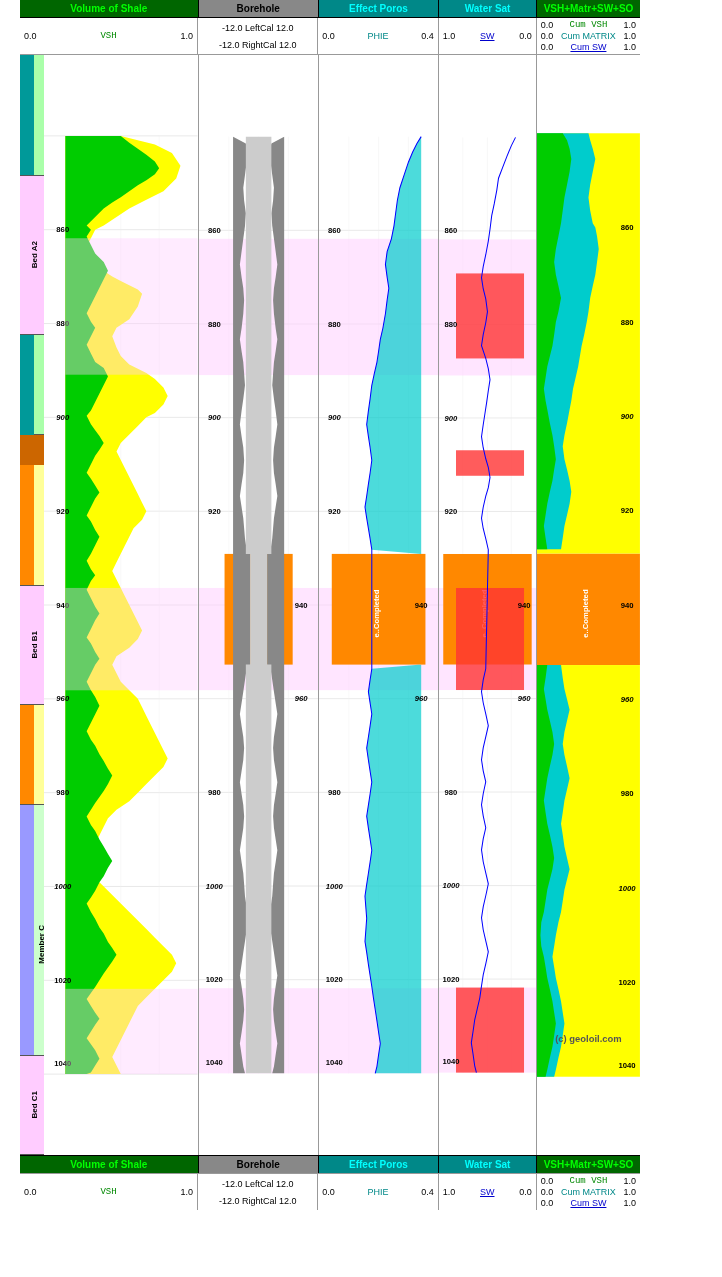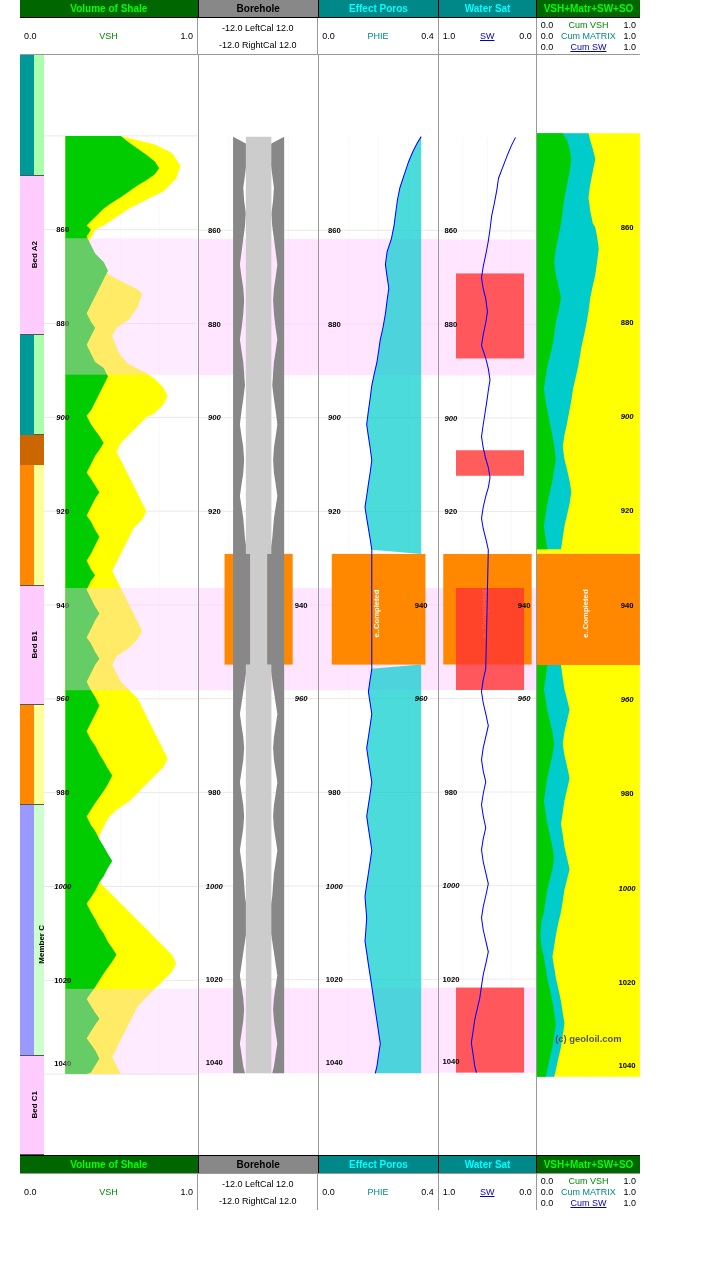--- a/index.html
+++ b/index.html
@@ -19,21 +19,21 @@
     
     .scale-row { display: flex; width: 100%; border-bottom: 1px solid #999; }
     .scale-cell { display: flex; align-items: center; border-right: 1px solid #999; overflow: hidden; position: relative; }
     .scale-cell.shale-scale { width: 208px; height: 36px; flex-direction: row; justify-content: space-between; padding: 2px 4px; font-size: 9px; }
     .scale-cell.bore-scale { width: 140px; height: 36px; flex-direction: column; justify-content: space-around; padding: 1px 4px; font-size: 9px; }
     .scale-cell.eff-scale { width: 140px; height: 36px; flex-direction: row; justify-content: space-between; padding: 2px 4px; font-size: 9px; }
     .scale-cell.water-scale { width: 114px; height: 36px; flex-direction: row; justify-content: space-between; padding: 2px 4px; font-size: 9px; }
     .scale-cell.vsh-scale { width: 120px; height: 36px; flex-direction: column; justify-content: space-around; padding: 1px 4px; font-size: 9px; border-right: none; }
 
     .scale-label { color: #000; font-size: 9px; }
-    .scale-green { color: #008800; }
+    .scale-green { color: #008800; font-family: Liberation Mono, monospace; }
     .scale-cyan { color: #008888; }
     .scale-blue { color: #0000cc; text-decoration: underline; }
 
     
     .track { border-right: 1px solid #999; position: relative; overflow: hidden; }
     .track-shale { width: 180px; }
     .track-bore { width: 140px; }
     .track-eff { width: 140px; }
     .track-water { width: 114px; }
     .track-vsh { width: 120px; border-right: none; }

